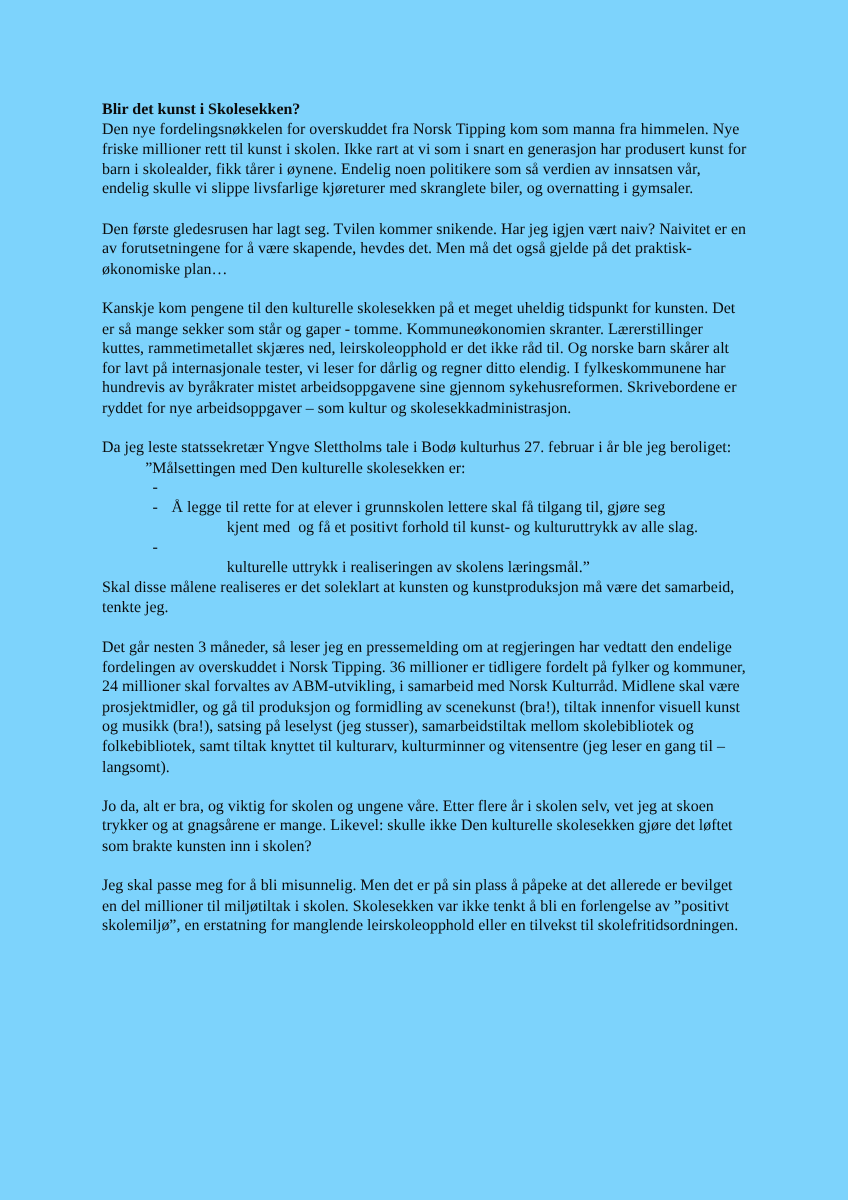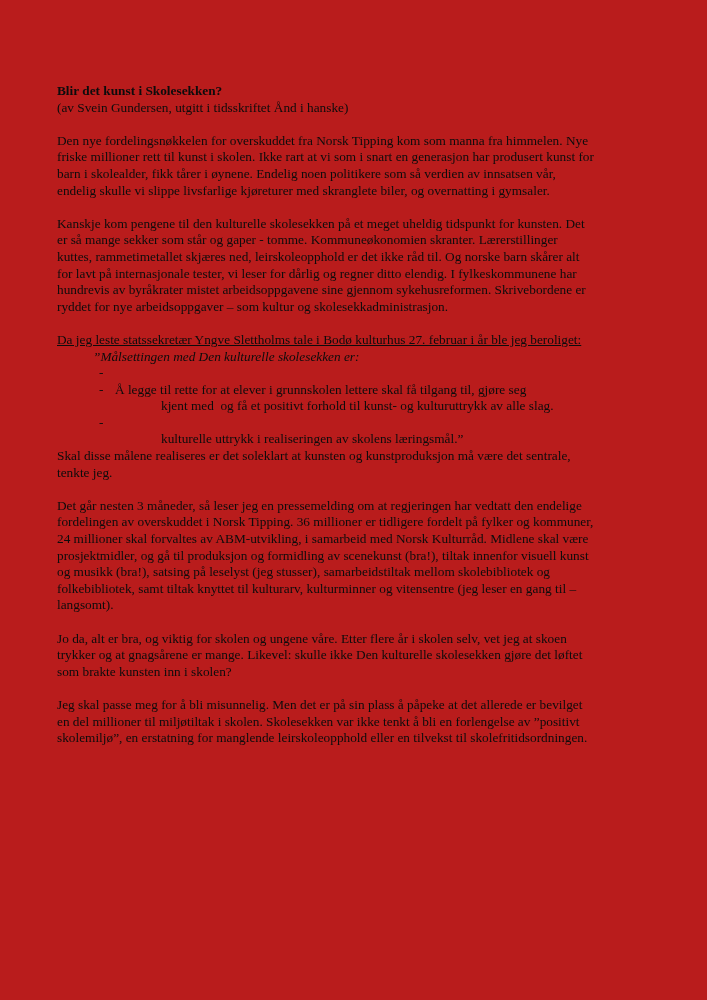--- a/index.html
+++ b/index.html
@@ -5,52 +5,50 @@
   html, body {
     margin: 0;
     padding: 0;
     background: #ffffff;
   }
   .page {
     position: relative;
     width: 707px;
     height: 1000px;
     margin: 0;
-    background: #b91c1c;
+    background: #7dd3fc;
     box-sizing: border-box;
-    padding: 83px 85px 0 57px;
+    padding: 83px 85px 0 85px;
     font-family: "Liberation Serif", "DejaVu Serif", serif;
     font-size: 13.3px;
     line-height: 16.6px;
     color: #0c0c0c;
     overflow: hidden;
   }
   .doc-title {
     margin: 0;
     font-weight: bold;
   }
   .byline {
     margin: 0 0 16.6px 0;
   }
   .para {
     margin: 0 0 16.6px 0;
     width: 537px;
   }
   .para.tight {
     margin-bottom: 0;
-    text-decoration: underline;
   }
   .quote-block {
     margin: 0;
   }
   .q-intro {
     margin: 0;
     padding-left: 36px;
     white-space: pre-wrap;
-    font-style: italic;
   }
   .q-bullet {
     display: flex;
     margin: 0;
     padding-left: 42px;
   }
   .q-marker {
     flex: 0 0 16px;
   }
   .q-btext {
@@ -61,24 +59,24 @@
     padding-left: 104px;
     white-space: pre-wrap;
   }
 </style>
 </head>
 <body>
 
 <div class="page">
 
   <p class="doc-title">Blir det kunst i Skolesekken?</p>
-  <p class="byline">(av Svein Gundersen, utgitt i tidsskriftet Ånd i hanske)</p>
 
   <p class="para">Den nye fordelingsnøkkelen for overskuddet fra Norsk Tipping kom som manna fra himmelen. Nye friske millioner rett til kunst i skolen. Ikke rart at vi som i snart en generasjon har produsert kunst for barn i skolealder, fikk tårer i øynene. Endelig noen politikere som så verdien av innsatsen vår, endelig skulle vi slippe livsfarlige kjøreturer med skranglete biler, og overnatting i gymsaler.</p>
 
+  <p class="para">Den første gledesrusen har lagt seg. Tvilen kommer snikende. Har jeg igjen vært naiv? Naivitet er en av forutsetningene for å være skapende, hevdes det. Men må det også gjelde på det praktisk-økonomiske plan…</p>
 
   <p class="para">Kanskje kom pengene til den kulturelle skolesekken på et meget uheldig tidspunkt for kunsten. Det er så mange sekker som står og gaper - tomme. Kommuneøkonomien skranter. Lærerstillinger kuttes, rammetimetallet skjæres ned, leirskoleopphold er det ikke råd til. Og norske barn skårer alt for lavt på internasjonale tester, vi leser for dårlig og regner ditto elendig. I fylkeskommunene har hundrevis av byråkrater mistet arbeidsoppgavene sine gjennom sykehusreformen. Skrivebordene er ryddet for nye arbeidsoppgaver – som kultur og skolesekkadministrasjon.</p>
 
   <p class="para tight">Da jeg leste statssekretær Yngve Slettholms tale i Bodø kulturhus 27. februar i år ble jeg beroliget:</p>
 
   <div class="quote-block">
     <p class="q-intro">”Målsettingen med Den kulturelle skolesekken er:</p>
 
     <div class="q-bullet">
       <span class="q-marker">-</span>
@@ -89,21 +87,21 @@
       <span class="q-btext">Å legge til rette for at elever i grunnskolen lettere skal få tilgang til, gjøre seg</span>
     </div>
     <p class="q-cont">kjent med  og få et positivt forhold til kunst- og kulturuttrykk av alle slag.</p>
 
     <div class="q-bullet">
       <span class="q-marker">-</span>
     </div>
     <p class="q-cont">kulturelle uttrykk i realiseringen av skolens læringsmål.”</p>
   </div>
 
-  <p class="para">Skal disse målene realiseres er det soleklart at kunsten og kunstproduksjon må være det sentrale, tenkte jeg.</p>
+  <p class="para">Skal disse målene realiseres er det soleklart at kunsten og kunstproduksjon må være det samarbeid, tenkte jeg.</p>
 
   <p class="para">Det går nesten 3 måneder, så leser jeg en pressemelding om at regjeringen har vedtatt den endelige fordelingen av overskuddet i Norsk Tipping. 36 millioner er tidligere fordelt på fylker og kommuner, 24 millioner skal forvaltes av ABM-utvikling, i samarbeid med Norsk Kulturråd. Midlene skal være prosjektmidler, og gå til produksjon og formidling av scenekunst (bra!), tiltak innenfor visuell kunst og musikk (bra!), satsing på leselyst (jeg stusser), samarbeidstiltak mellom skolebibliotek og folkebibliotek, samt tiltak knyttet til kulturarv, kulturminner og vitensentre (jeg leser en gang til – langsomt).</p>
 
   <p class="para">Jo da, alt er bra, og viktig for skolen og ungene våre. Etter flere år i skolen selv, vet jeg at skoen trykker og at gnagsårene er mange. Likevel: skulle ikke Den kulturelle skolesekken gjøre det løftet som brakte kunsten inn i skolen?</p>
 
   <p class="para">Jeg skal passe meg for å bli misunnelig. Men det er på sin plass å påpeke at det allerede er bevilget en del millioner til miljøtiltak i skolen. Skolesekken var ikke tenkt å bli en forlengelse av ”positivt skolemiljø”, en erstatning for manglende leirskoleopphold eller en tilvekst til skolefritidsordningen.</p>
 
 </div>
 
 </body></html>

